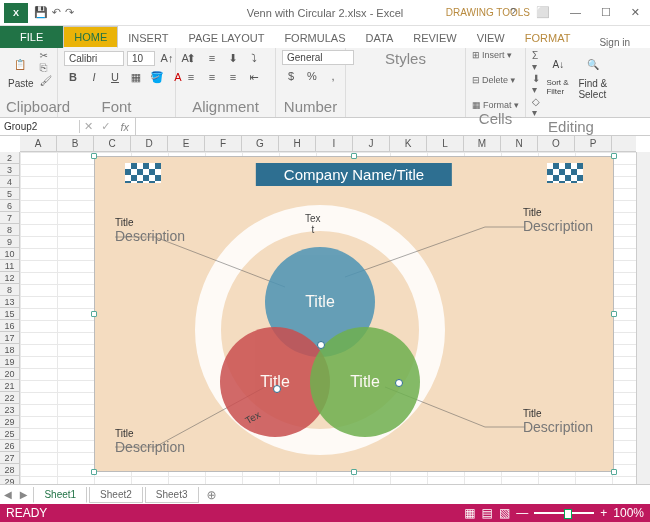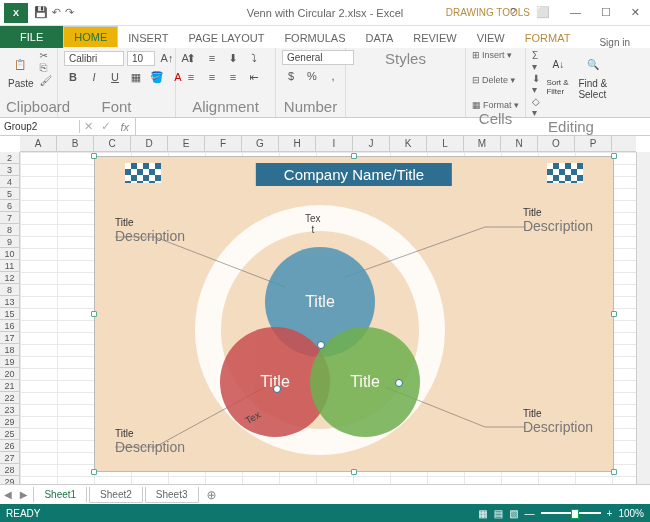--- a/index.html
+++ b/index.html
@@ -56,21 +56,21 @@
 .chandle{width:8px;height:8px;border:1px solid #2e6f91;background:#fff;border-radius:50%;position:absolute}
 .callout{position:absolute;font-size:10px;color:#444}
 .callout .t{font-weight:normal;color:#333}
 .callout .d{color:#777;font-size:14px}
 .vscroll{position:absolute;right:0;top:16px;bottom:0;width:14px;background:#f0f0f0;border-left:1px solid #ccc}
 .sheettabs{height:20px;background:#fff;border-top:1px solid #ccc;display:flex;align-items:center;font-size:10px}
 .sheettabs .navbtn{padding:0 4px;color:#888}
 .sheettabs .sheet{padding:2px 10px;border:1px solid #ccc;border-top:none;margin-left:2px;color:#666}
 .sheettabs .sheet.active{background:#fff;color:#217346;border-bottom:1px solid #fff;font-weight:normal}
 .sheettabs .addsheet{padding:0 8px;color:#888;font-size:12px}
-.statusbar{height:18px;background:#0f766e;color:#fff;display:flex;align-items:center;justify-content:space-between;padding:0 6px;font-size:10px}
+.statusbar{height:18px;background:#be185d;color:#fff;display:flex;align-items:center;justify-content:space-between;padding:0 6px;font-size:12px}
 .statusbar .views{display:flex;gap:6px;align-items:center}
 .statusbar .zoom{display:flex;gap:6px;align-items:center}
 .zoomslider{width:60px;height:2px;background:#fff;position:relative}
 .zoomslider::after{content:"";position:absolute;left:50%;top:-3px;width:6px;height:8px;background:#fff;border:1px solid #0a5}
 line.co{stroke:#555;stroke-width:0.5}
 </style>
 </head>
 <body>
 
 <div class="titlebar">

